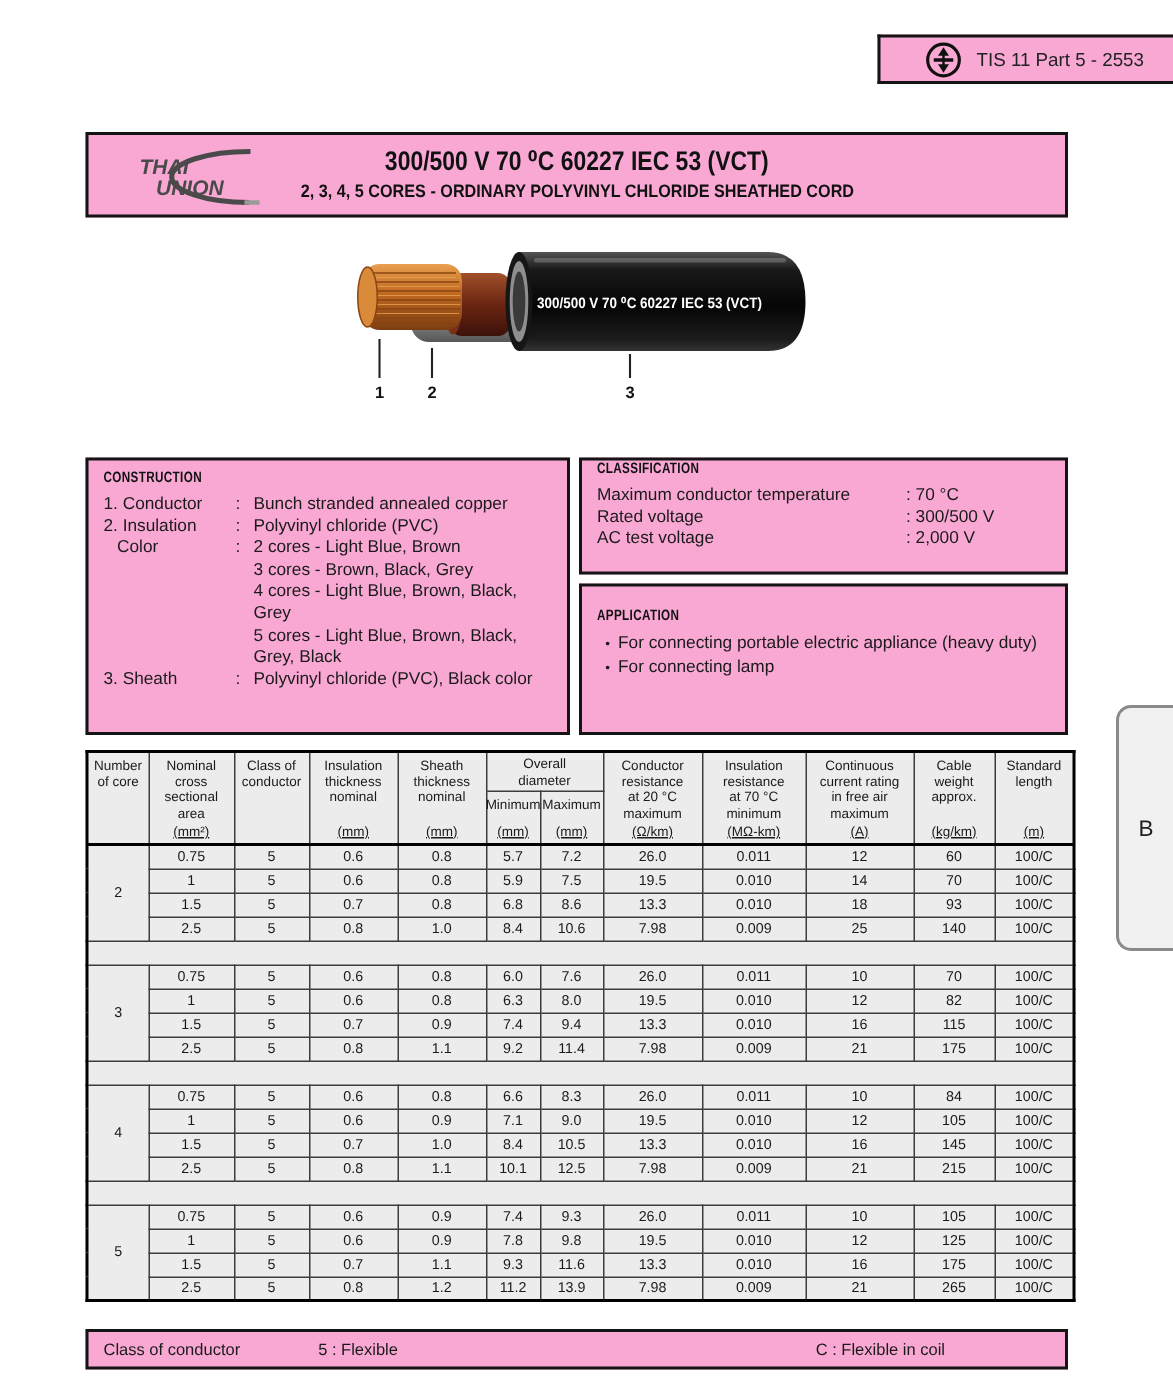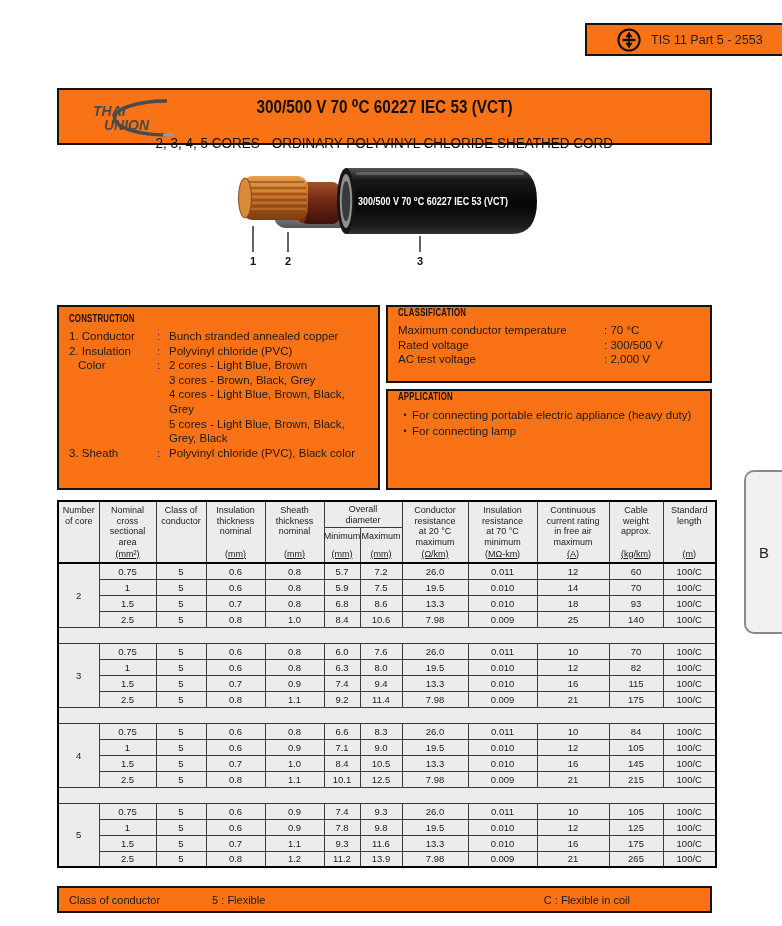--- a/index.html
+++ b/index.html
@@ -2,46 +2,46 @@
 <html><head>
 <meta charset="utf-8">
 <style>
   html,body { margin:0; padding:0; background:#fff; }
   .page {
     position:relative; width:782px; height:926px; background:#ffffff;
     font-family:"Liberation Sans","DejaVu Sans",sans-serif; color:#1a1a1a;
     overflow:hidden;
   }
   .box {
-    position:absolute; background:#f97316; border:2px solid #141414;
+    position:absolute; background:#f9a8d4; border:2px solid #141414;
     box-sizing:border-box;
   }
   .cond { display:inline-block; transform:scaleX(0.82); }
 
   
   .badge { left:585px; top:23px; width:197px; height:33px; border-right:none;
     display:flex; align-items:center; gap:9px; padding-left:29px; }
   .badge-text { font-size:12.5px; color:#222; white-space:nowrap; }
 
   
   .title-box { left:57px; top:88px; width:655px; height:57px; }
   .logo { position:absolute; left:8px; top:5px; }
   .titles { position:absolute; left:0; right:0; top:7px; text-align:center; }
   .doc-title { font-size:18px; font-weight:bold; line-height:20px; color:#111; }
   .doc-title .cond { transform:scaleX(0.85); }
-  .doc-subtitle { font-size:15px; font-weight:normal; margin-top:17px; color:#111; }
+  .doc-subtitle { font-size:12px; font-weight:bold; margin-top:3px; color:#111; }
   .doc-subtitle .cond { transform:scaleX(0.9); }
 
   
   .figure { position:absolute; left:228px; top:162px; width:335px; height:108px; }
 
   
   .construction  { left:57px;  top:305px; width:323px; height:185px; padding:6px 10px; }
   .classification{ left:386px; top:305px; width:326px; height:78px;  padding:0 10px; }
-  .application   { left:386px; top:389px; width:326px; height:101px; padding:0 10px; }
+  .application   { left:386px; top:389px; width:326px; height:101px; padding:14px 10px; }
   .box-heading { font-size:10px; font-weight:bold; margin-bottom:5px; color:#111; }
   .box-heading .cond { transform:scaleX(0.78); transform-origin:0 50%; letter-spacing:0.3px; }
 
   .spec-row, .class-row { display:flex; font-size:11.5px; line-height:14.6px; }
   .spec-label { width:88px; flex:none; }
   .spec-label.indent { padding-left:9px; box-sizing:border-box; }
   .spec-colon { width:12px; flex:none; }
   .class-label { width:206px; flex:none; }
   .app-item { display:flex; font-size:11.5px; line-height:16px; }
   .app-bullet { width:14px; flex:none; text-align:center; font-size:9px; line-height:16px; }

